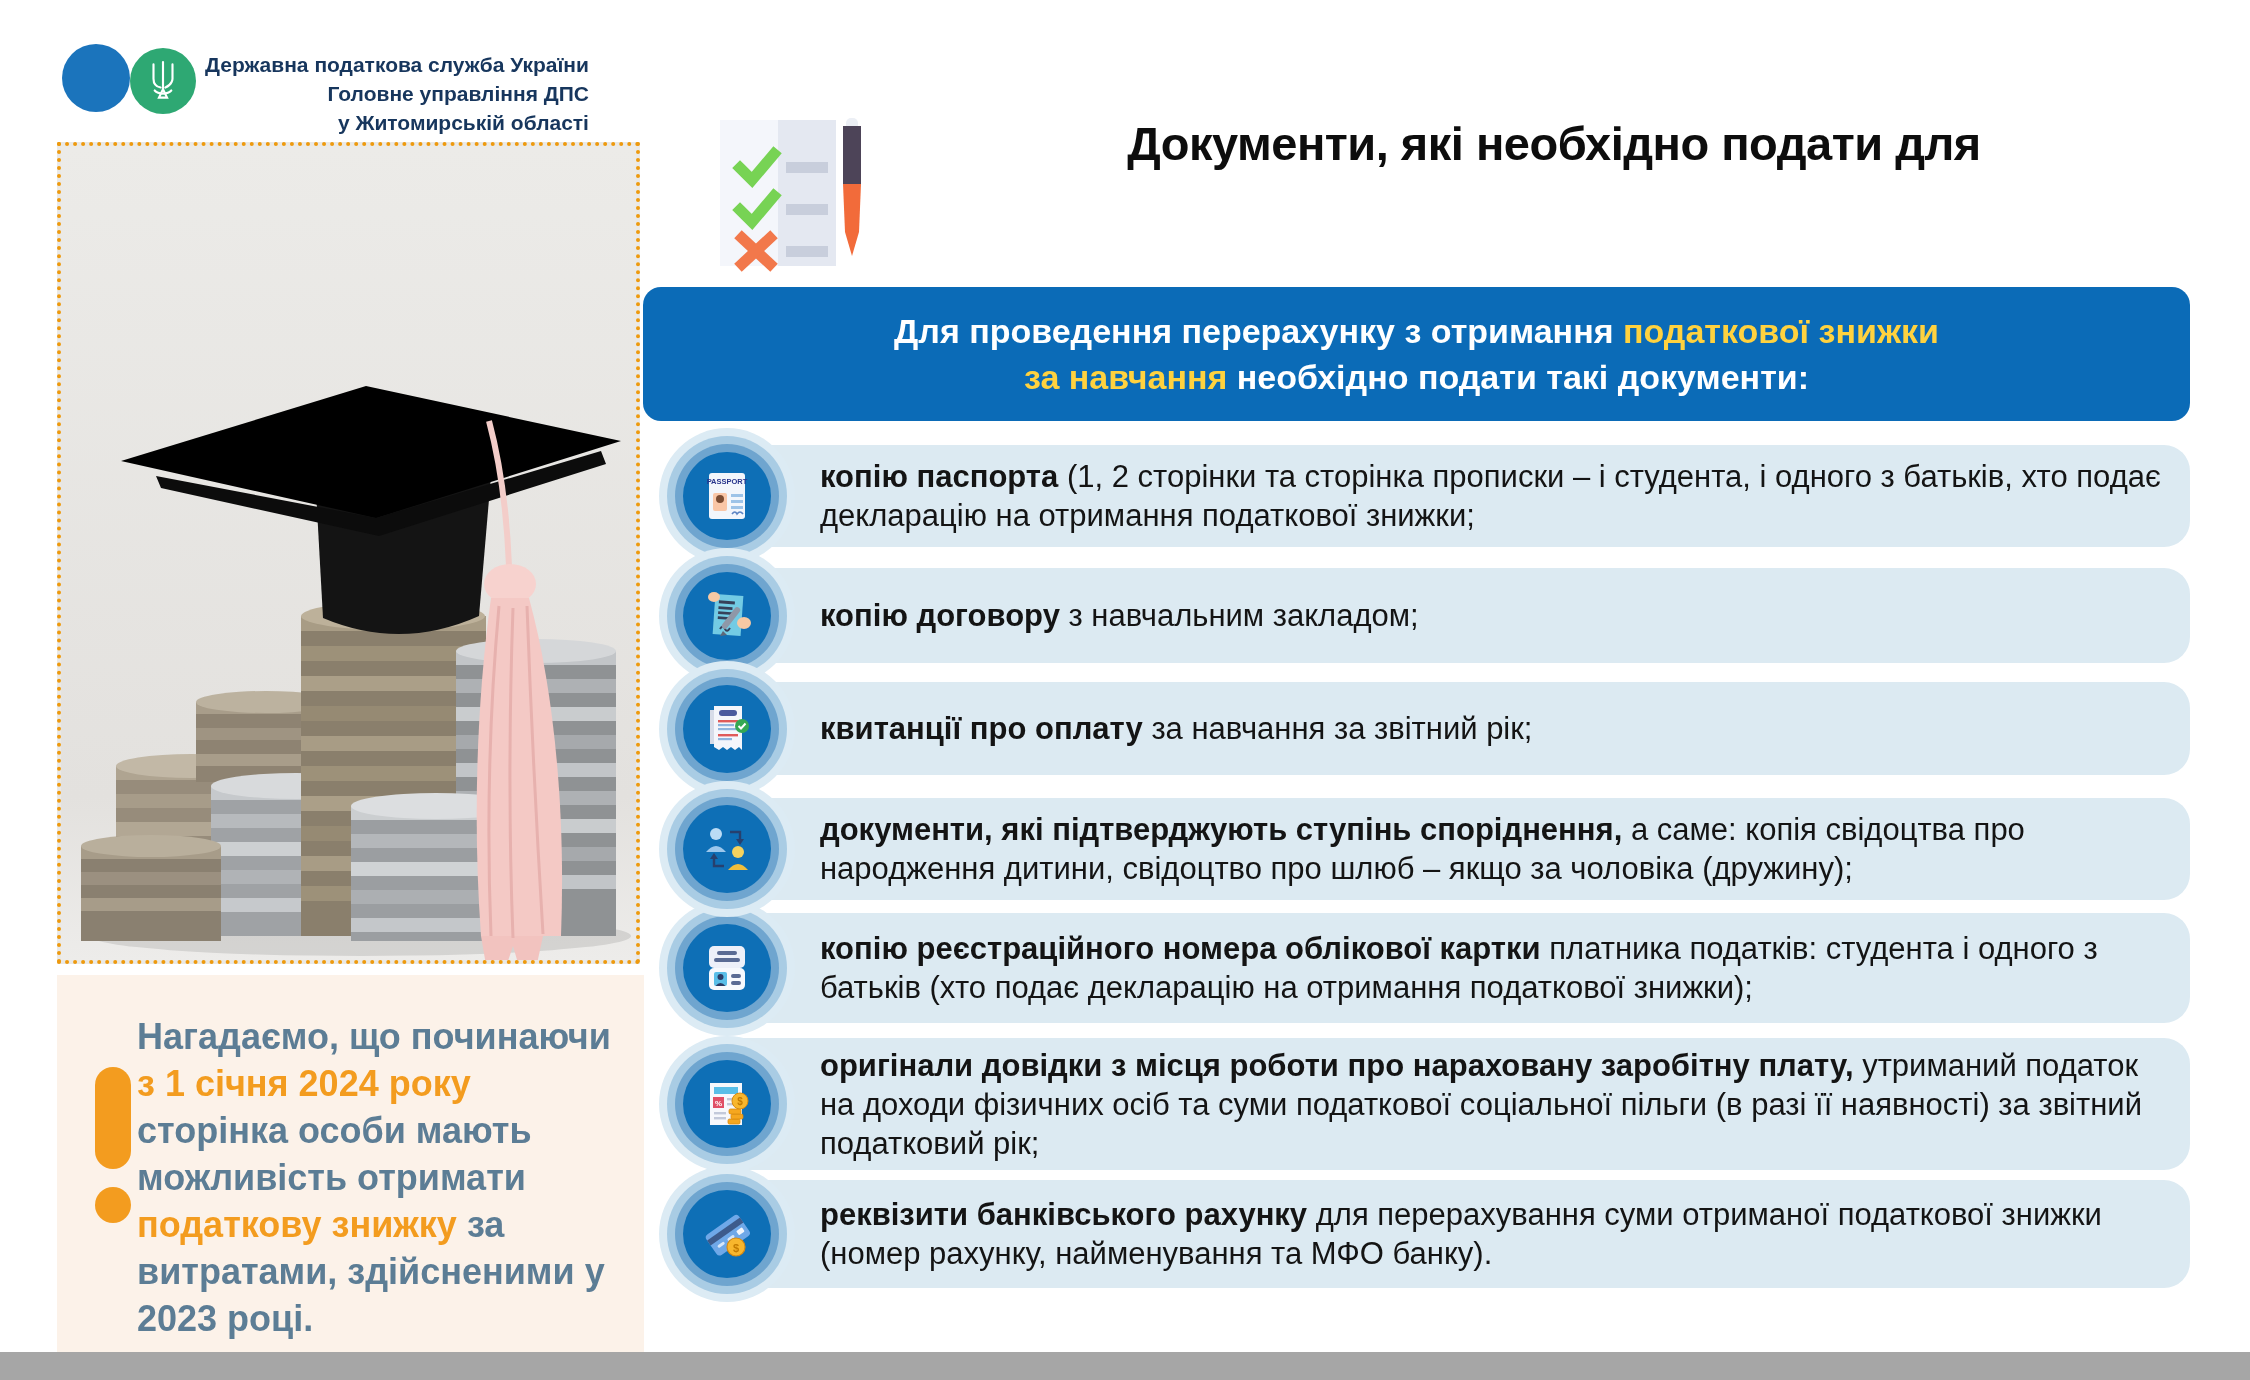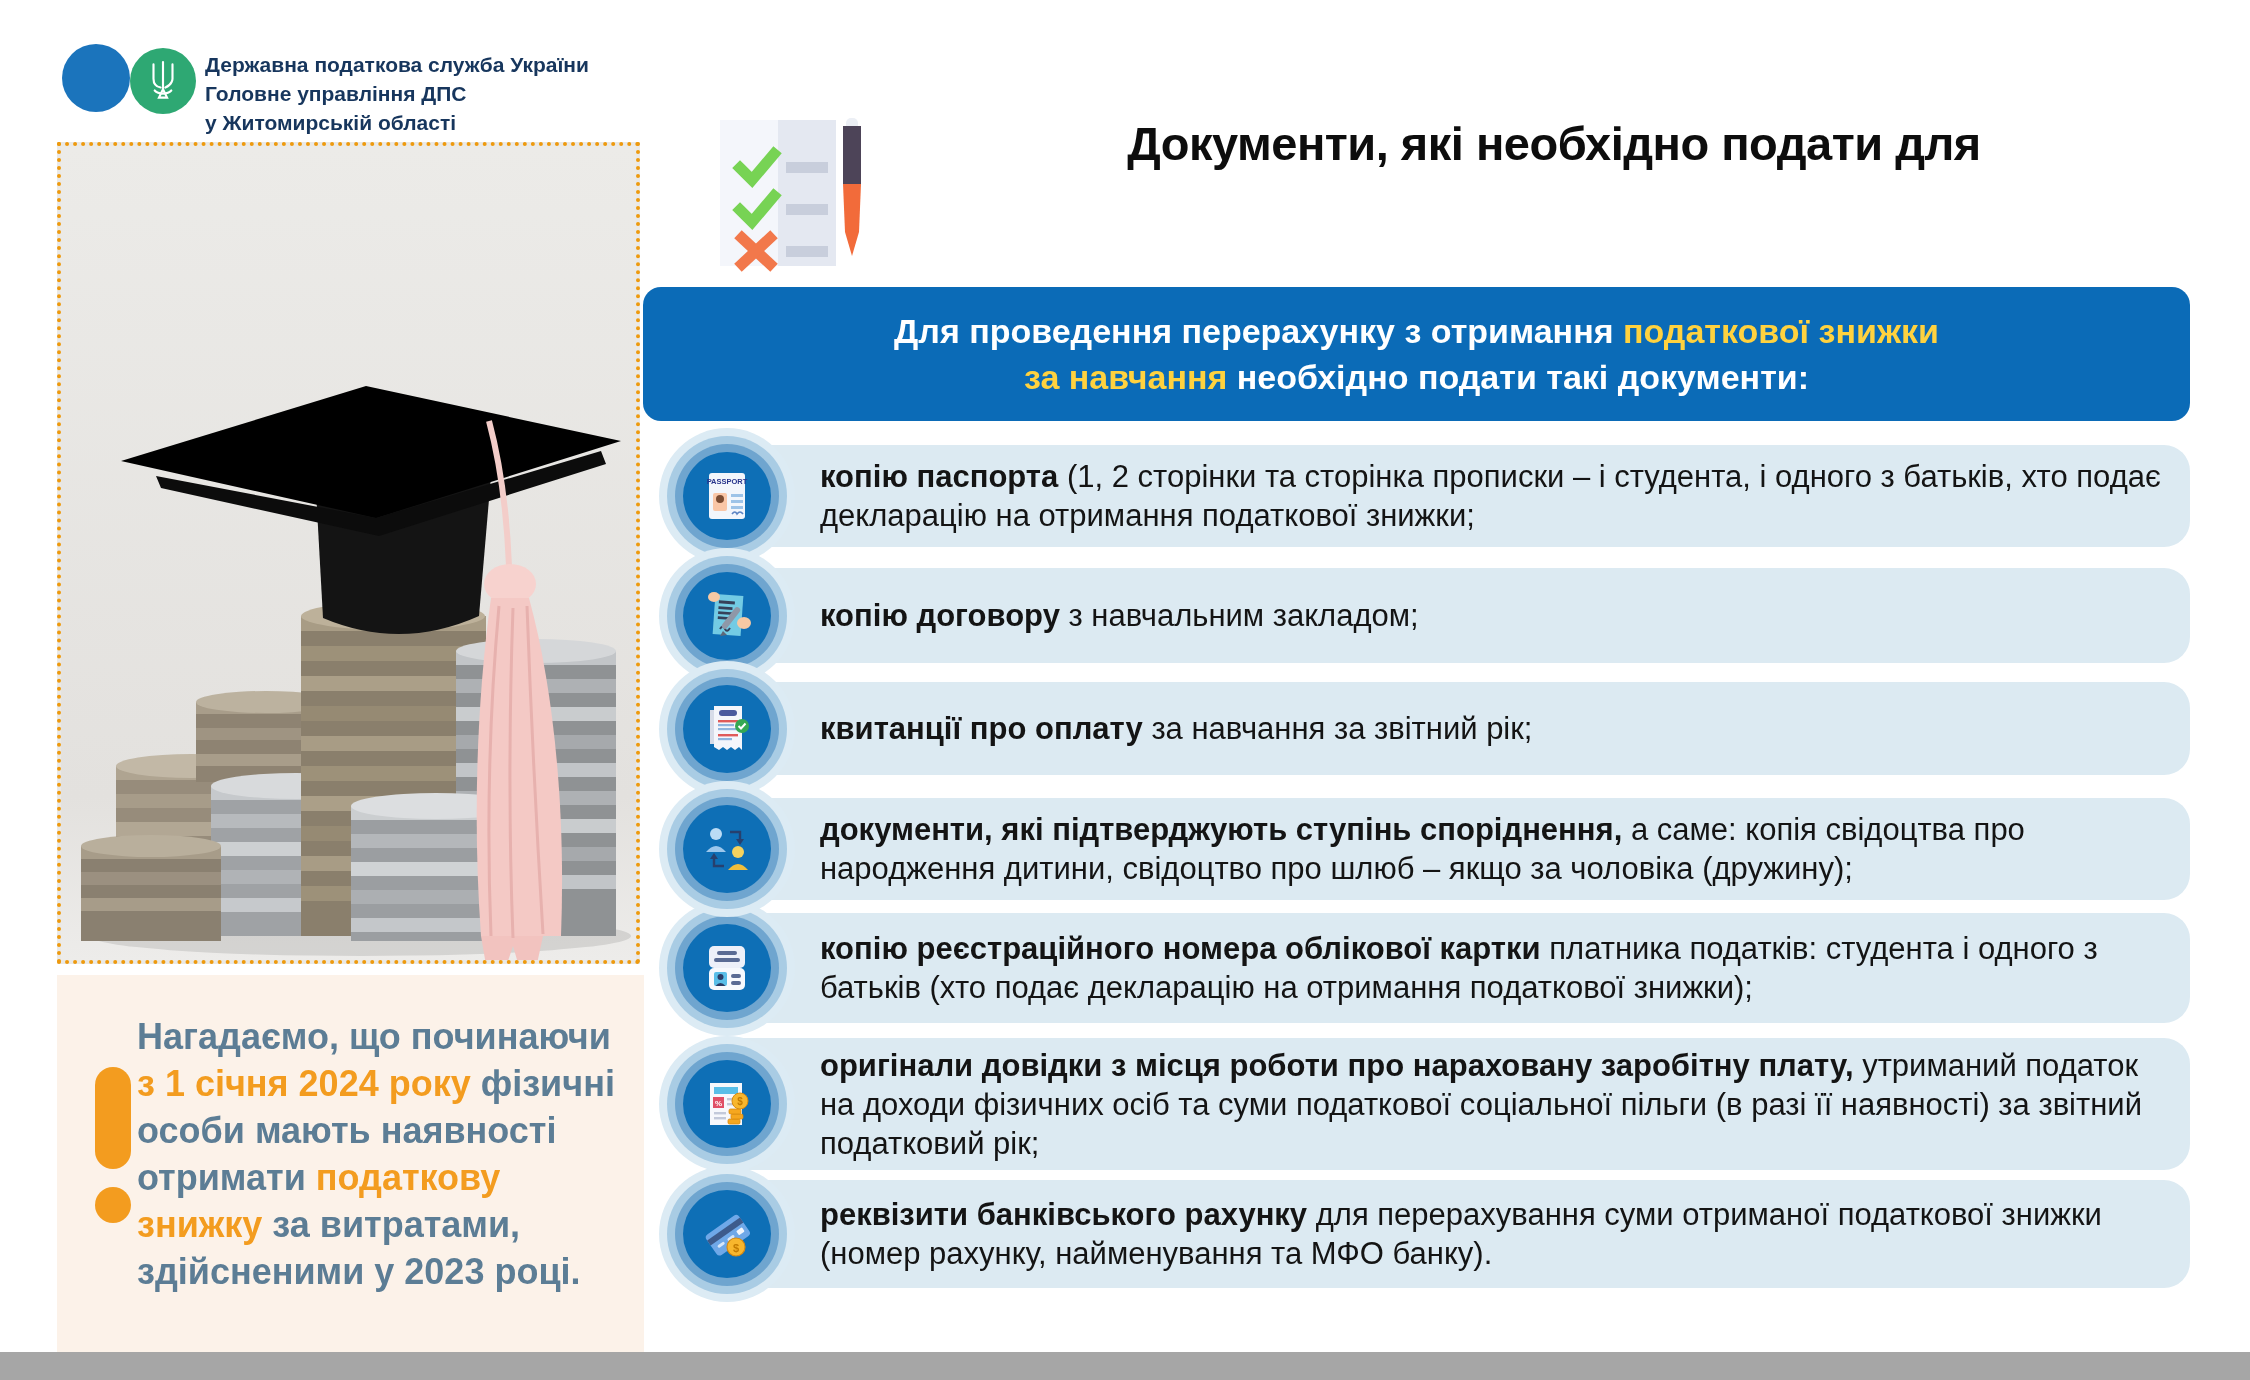--- a/index.html
+++ b/index.html
@@ -4,21 +4,21 @@
 <style>
   html,body{margin:0;padding:0;background:#fff;}
   .canvas{
     position:relative;width:2250px;height:1380px;background:#ffffff;
     font-family:"Liberation Sans", sans-serif;overflow:hidden;
   }
   
   .logo-circle{position:absolute;border-radius:50%;}
   .logo-blue{left:62px;top:44px;width:68px;height:68px;background:#1B74BC;}
   .logo-green{left:130px;top:48px;width:66px;height:66px;background:#2EA873;display:flex;align-items:center;justify-content:center;}
-  .org-text{position:absolute;left:205px;top:50px;font-size:21px;font-weight:bold;color:#17365D;line-height:29px;}
+  .org-text{position:absolute;left:205px;top:50px;font-size:21px;font-weight:bold;color:#17365D;line-height:29px;text-align:right;}
   
   .photo-frame{position:absolute;left:57px;top:142px;width:575px;height:814px;border:4px dotted #EE9A0E;background:#EAE9E6;}
   .photo-frame svg{display:block;}
   
   .doc-icon{position:absolute;left:706px;top:112px;width:162px;height:160px;}
   .page-title{position:absolute;left:884px;top:112px;width:1340px;font-size:47px;font-weight:bold;color:#0d0d0d;line-height:64px;letter-spacing:-0.5px;text-align:center;}
   .accent{color:#F39C1F;}
   
   .banner{position:absolute;left:643px;top:287px;width:1547px;height:134px;background:#0B6BB7;
     display:flex;flex-direction:column;align-items:center;justify-content:center;
@@ -365,18 +365,18 @@
         </g>
         <circle cx="36" cy="40" r="9" fill="#F8B62D" stroke="#D88A10" stroke-width="1.2"></circle>
         <text x="36" y="44.5" font-size="11" font-weight="bold" fill="#C47B00" text-anchor="middle" font-family="Liberation Sans, sans-serif">$</text>
       </svg>
     </div>
   </div>
 
   <div class="reminder">
     <div class="excl-bar"></div>
     <div class="excl-dot"></div>
-    <div class="reminder-text"><span>Нагадаємо, що починаючи </span><span class="accent">з 1 січня 2024 року</span><span> фізичні особи мають наявності отримати </span><span class="accent">податкову знижку</span><span> за витратами, здійсненими у 2023 році.</span></div>
+    <div class="reminder-text"><span>Нагадаємо, що починаючи </span><span class="accent">з 1 січня 2024 року</span><span> сторінка особи мають можливість отримати </span><span class="accent">податкову знижку</span><span> за витратами, здійсненими у 2023 році.</span></div>
   </div>
 
   <div class="footer-bar"></div>
 
 </div>
 
 </body></html>

